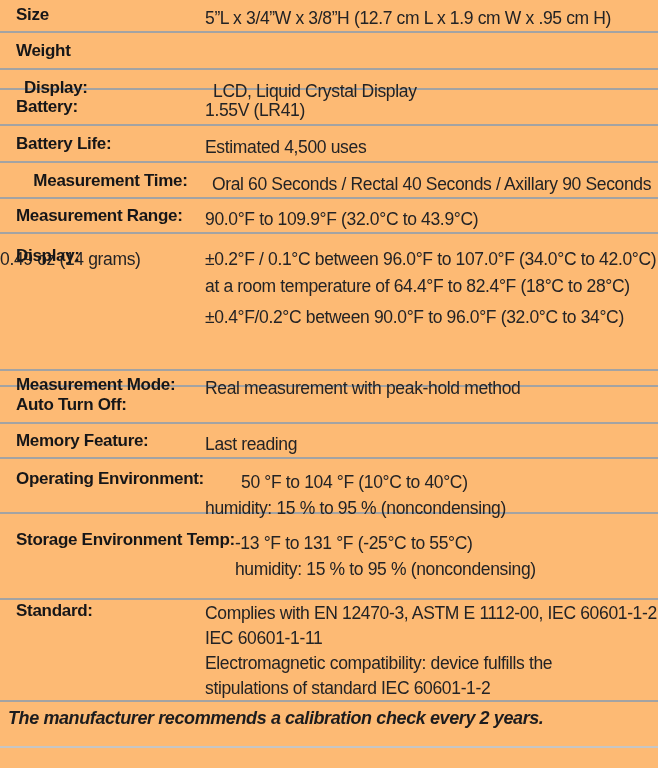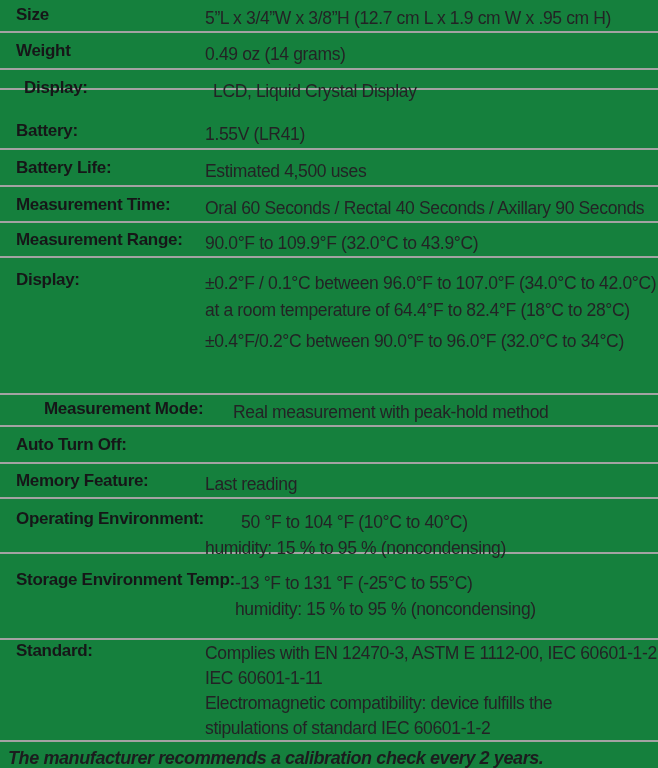--- a/index.html
+++ b/index.html
@@ -1,19 +1,19 @@
 <!DOCTYPE html>
 <html><head>
 <meta charset="utf-8">
 <style>
   html,body{margin:0;padding:0;background:#ffffff;}
   .page{
     position:relative;
     width:658px;height:768px;
-    background:#15803d;
+    background:#fdba74;
     font-family:"Liberation Sans", sans-serif;
     color:#232325;
     overflow:hidden;
     box-sizing:border-box;
   }
   .row{
     display:flex;
     box-sizing:border-box;
     border-bottom:2px solid #a3a3a3;
   }
@@ -29,30 +29,30 @@
   }
   .val{
     flex:1 1 auto;
     font-size:17.5px;
     letter-spacing:-0.35px;
     color:#232325;
   }
   .vline{white-space:nowrap;line-height:26px;}
   
   .r0{height:33px;padding-top:5px;}
-  .r1{height:37px;padding-top:8px;}
+  .r1{height:37px;padding-top:8px;flex-direction:column;}
   .r2{height:20px;padding-top:8px;padding-left:8px;}
-  .r3{height:36px;padding-top:7px;margin-top:24px;}
+  .r3{height:36px;padding-top:7px;}
   .r4{height:37px;padding-top:8px;}
-  .r5{height:36px;padding-top:8px;}
+  .r5{height:36px;padding-top:8px;text-align:center;}
   .r6{height:35px;padding-top:7px;}
   .r7{height:137px;padding-top:12px;}
   .r7 .vline{line-height:27px;}
   .r7 .para-gap{margin-top:4px;}
-  .r8{height:32px;padding-top:4px;padding-left:28px;}
+  .r8{height:16px;padding-top:4px;}
   .r9{height:37px;padding-top:8px;}
   .r10{height:35px;padding-top:7px;}
   .r11{height:55px;padding-top:10px;}
   .r11 .indent-1{margin-left:36px;}
   .r12{height:86px;padding-top:16px;}
   .r12 .indent-1{}
   .r13{height:102px;padding-top:1px;}
   .r13 .vline{line-height:25px;}
   .footer{
     box-sizing:border-box;

